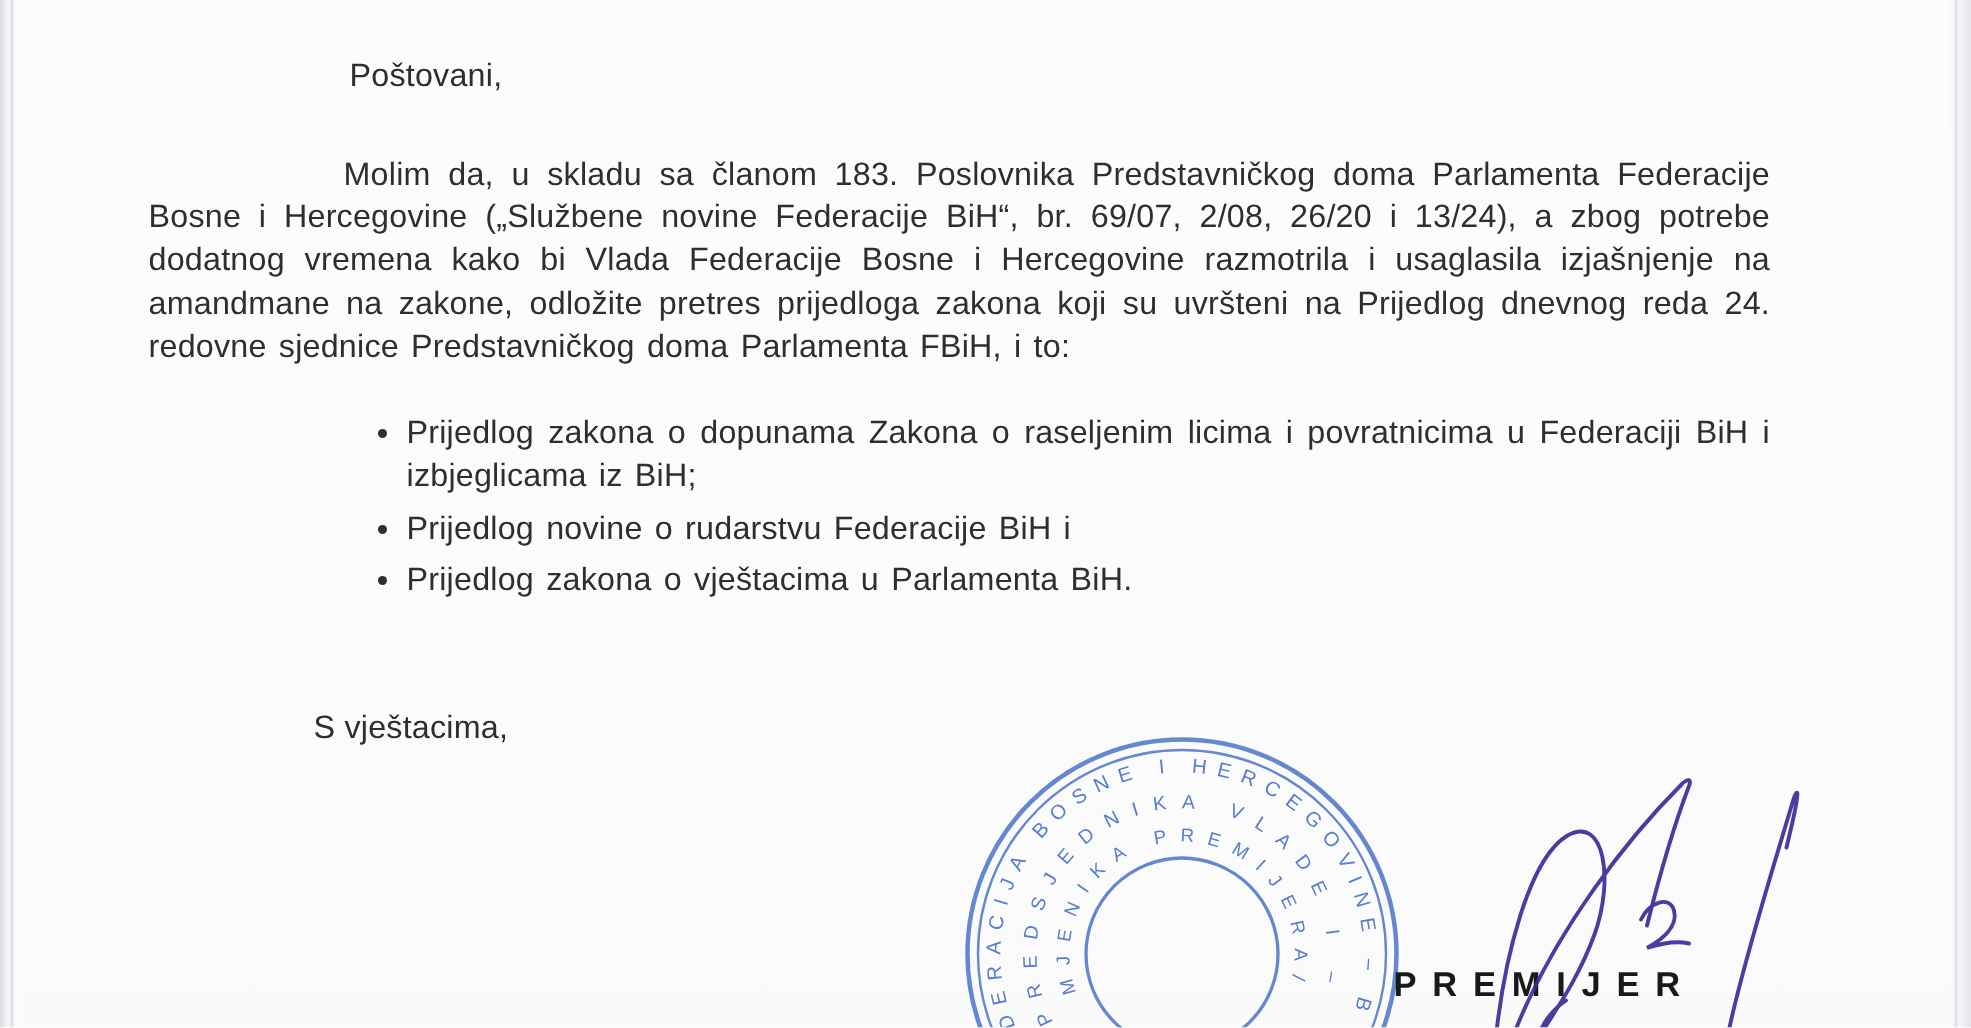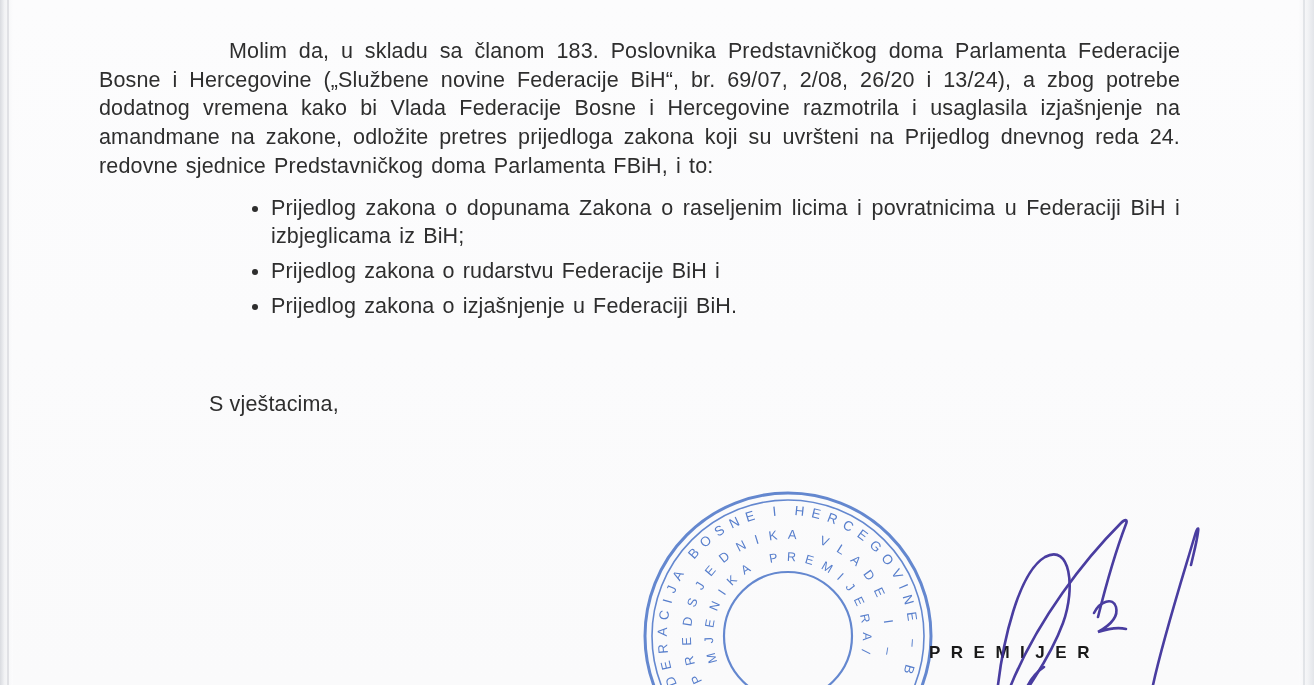--- a/index.html
+++ b/index.html
@@ -22,52 +22,53 @@
   }
   .content p{margin:0;}
   .salutation{margin-top:36px !important;margin-left:134px !important;}
   .body-par{
     margin-top:37px !important;
     text-align:justify;text-justify:inter-word;
     text-indent:130px;
     word-spacing:2px;
   }
   ul.law-list{
-    margin:13px 0 0 0;padding:0 0 0 172px;
+    margin:29px 0 0 0;padding:0 0 0 172px;
   }
   ul.law-list li{
     text-align:justify;line-height:28.7px;margin-bottom:6px;word-spacing:2px;
   }
   .thanks{margin-top:46px !important;margin-left:146px !important;}
   .salute{margin-top:70px !important;margin-left:110px !important;}
 
   .stamp{position:absolute;left:630px;top:478px;z-index:2;}
   .stamp text{font-family:"Liberation Sans", sans-serif;}
   .premijer{
     position:absolute;left:929px;top:643px;z-index:3;
-    font-size:17px;font-weight:bold;letter-spacing:10.5px;color:#191919;
+    font-size:23px;font-weight:bold;letter-spacing:10.5px;color:#191919;
     white-space:nowrap;
   }
   .signature{position:absolute;left:860px;top:495px;z-index:4;}
 </style>
 </head>
 <body>
 
 <div class="page">
   <div class="edge edge-left"></div>
   <div class="edge-left-line"></div>
   <div class="edge edge-right"></div>
   <div class="edge-right-line"></div>
 
   <div class="content">
+    <p class="salutation">Poštovani,</p>
     <p class="body-par">Molim da, u skladu sa članom 183. Poslovnika Predstavničkog doma Parlamenta Federacije Bosne i Hercegovine („Službene novine Federacije BiH“, br. 69/07, 2/08, 26/20 i 13/24), a zbog potrebe dodatnog vremena kako bi Vlada Federacije Bosne i Hercegovine razmotrila i usaglasila izjašnjenje na amandmane na zakone, odložite pretres prijedloga zakona koji su uvršteni na Prijedlog dnevnog reda 24. redovne sjednice Predstavničkog doma Parlamenta FBiH, i to:</p>
     <ul class="law-list">
       <li>Prijedlog zakona o dopunama Zakona o raseljenim licima i povratnicima u Federaciji BiH i izbjeglicama iz BiH;</li>
-      <li>Prijedlog zakona o rudarstvu Federacije BiH i</li>
-      <li>Prijedlog zakona o izjašnjenje u Federaciji BiH.</li>
+      <li>Prijedlog novine o rudarstvu Federacije BiH i</li>
+      <li>Prijedlog zakona o vještacima u Parlamenta BiH.</li>
     </ul>
     <p class="salute">S vještacima,</p>
   </div>
 
   <svg class="stamp" width="330" height="207" viewBox="0 0 330 207">
     <defs>
       <path id="arcOuter" d="M 72.44 243.56 A 121 121 0 1 1 243.56 243.56"></path>
       <path id="arcMid" d="M 78.6 213.6 A 97 97 0 1 1 237.4 213.6"></path>
       <path id="arcInner" d="M 100.5 206.2 A 75 75 0 1 1 215.5 206.2"></path>
     </defs>

